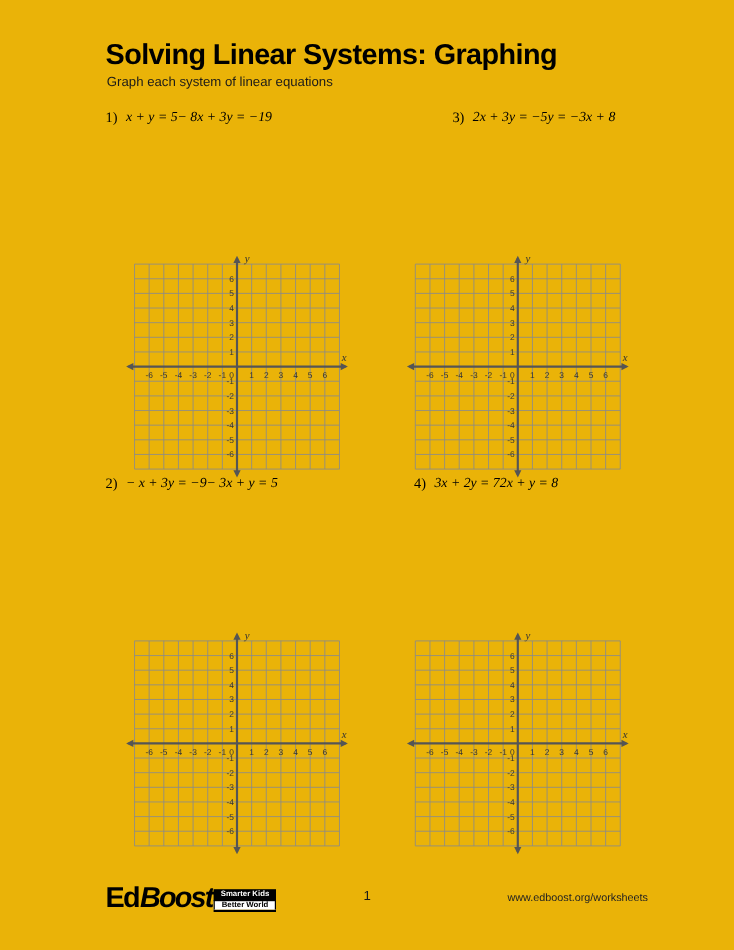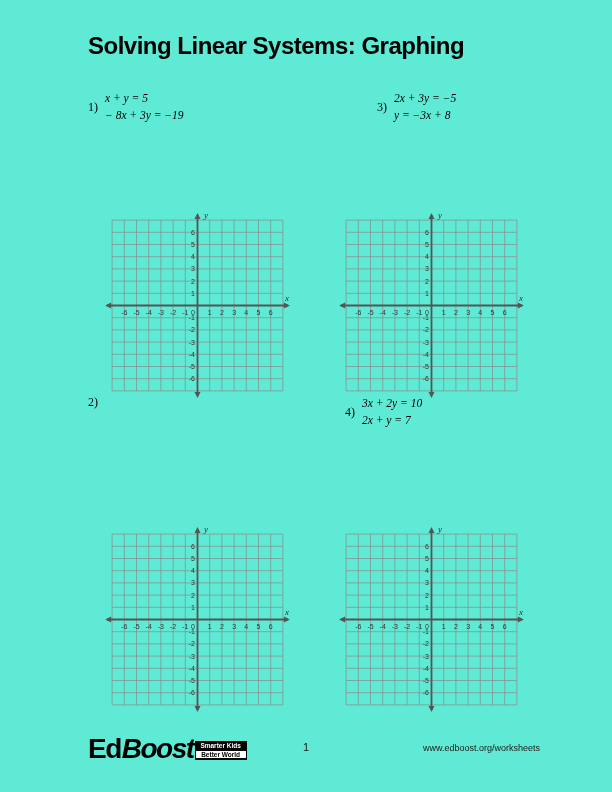--- a/index.html
+++ b/index.html
@@ -1,40 +1,40 @@
 <!DOCTYPE html>
 <html><head>
 <meta charset="utf-8">
 <style>
   html,body{margin:0;padding:0;background:#fff;}
   .page{
     position:relative;
     width:612px;height:792px;
-    background:#5eead4;
+    background:#eab308;
     font-family:"Liberation Sans", sans-serif;
     color:#000;
     overflow:hidden;
   }
   .title{
     position:absolute;left:88px;top:32px;
     font-size:24px;font-weight:bold;letter-spacing:-0.5px;
   }
   .subtitle{
     position:absolute;left:89px;top:63px;
     font-size:11px;color:#1a1a1a;
   }
   .problem{
     position:absolute;
     display:flex;align-items:center;gap:7px;
   }
   .pnum{
     font-family:"Liberation Serif", serif;
     font-size:12px;
   }
-  .eqs{display:flex;flex-direction:column;}
+  .eqs{display:flex;flex-direction:row;}
   .eq{
     font-family:"Liberation Serif", serif;
     font-style:italic;
     font-size:11.5px;
     line-height:17px;
     white-space:pre;
   }
   #p1{left:88px;top:90px;}
   #p3{left:377px;top:90px;}
   #p2{left:88px;top:395px;}
@@ -49,22 +49,22 @@
     text-align:center;font-size:11px;color:#1a1a1a;
   }
   .footer-url{
     position:absolute;right:72px;top:743px;
     font-size:9px;color:#222;text-align:center;
   }
   .logo{
     position:absolute;left:88px;top:737px;
     display:flex;align-items:flex-start;
   }
-  .logo-ed{font-size:28px;font-weight:bold;letter-spacing:-1.5px;line-height:24px;}
-  .logo-boost{font-size:28px;font-weight:bold;font-style:italic;letter-spacing:-1.5px;line-height:24px;margin-left:1px;}
+  .logo-ed{font-size:24px;font-weight:bold;letter-spacing:-1.5px;line-height:24px;}
+  .logo-boost{font-size:24px;font-weight:bold;font-style:italic;letter-spacing:-1.5px;line-height:24px;margin-left:1px;}
   .tagline{
     display:inline-flex;flex-direction:column;align-items:stretch;
     margin-left:1px;margin-top:4px;
     border-bottom:2.5px solid #000;
     width:52px;
   }
   .tag1{
     background:#000;color:#fff;
     font-size:6.5px;font-weight:bold;
     padding:1px 2px;text-align:center;white-space:nowrap;
@@ -75,46 +75,51 @@
     font-size:6.5px;font-weight:bold;
     padding:0 2px;text-align:center;white-space:nowrap;
   }
 </style>
 </head>
 <body>
 
 <div class="page">
 
   <div class="title">Solving Linear Systems: Graphing</div>
+  <div class="subtitle">Graph each system of linear equations</div>
 
   <div class="problem" id="p1">
     <span class="pnum">1)</span>
     <span class="eqs">
       <span class="eq">x + y = 5</span>
       <span class="eq">− 8x + 3y = −19</span>
     </span>
   </div>
 
   <div class="problem" id="p3">
     <span class="pnum">3)</span>
     <span class="eqs">
       <span class="eq">2x + 3y = −5</span>
       <span class="eq">y = −3x + 8</span>
     </span>
   </div>
 
   <div class="problem" id="p2">
     <span class="pnum">2)</span>
+    <span class="eqs">
+      <span class="eq">− x + 3y = −9</span>
+      <span class="eq">− 3x + y = 5</span>
+    </span>
   </div>
 
   <div class="problem" id="p4">
     <span class="pnum">4)</span>
     <span class="eqs">
-      <span class="eq">3x + 2y = 10</span>
-      <span class="eq">2x + y = 7</span>
+      <span class="eq">3x + 2y = 7</span>
+      <span class="eq">2x + y = 8</span>
     </span>
   </div>
 
   <svg class="grid-plot" id="g1" viewBox="0 0 191 191">
       <line x1="10.100000000000009" y1="10.100000000000009" x2="10.100000000000009" y2="180.89999999999998" stroke="#8a8a8a" stroke-width="0.7"></line>
       <line x1="10.100000000000009" y1="10.100000000000009" x2="180.89999999999998" y2="10.100000000000009" stroke="#8a8a8a" stroke-width="0.7"></line>
       <line x1="22.30000000000001" y1="10.100000000000009" x2="22.30000000000001" y2="180.89999999999998" stroke="#8a8a8a" stroke-width="0.7"></line>
       <line x1="10.100000000000009" y1="22.30000000000001" x2="180.89999999999998" y2="22.30000000000001" stroke="#8a8a8a" stroke-width="0.7"></line>
       <line x1="34.5" y1="10.100000000000009" x2="34.5" y2="180.89999999999998" stroke="#8a8a8a" stroke-width="0.7"></line>
       <line x1="10.100000000000009" y1="34.5" x2="180.89999999999998" y2="34.5" stroke="#8a8a8a" stroke-width="0.7"></line>

